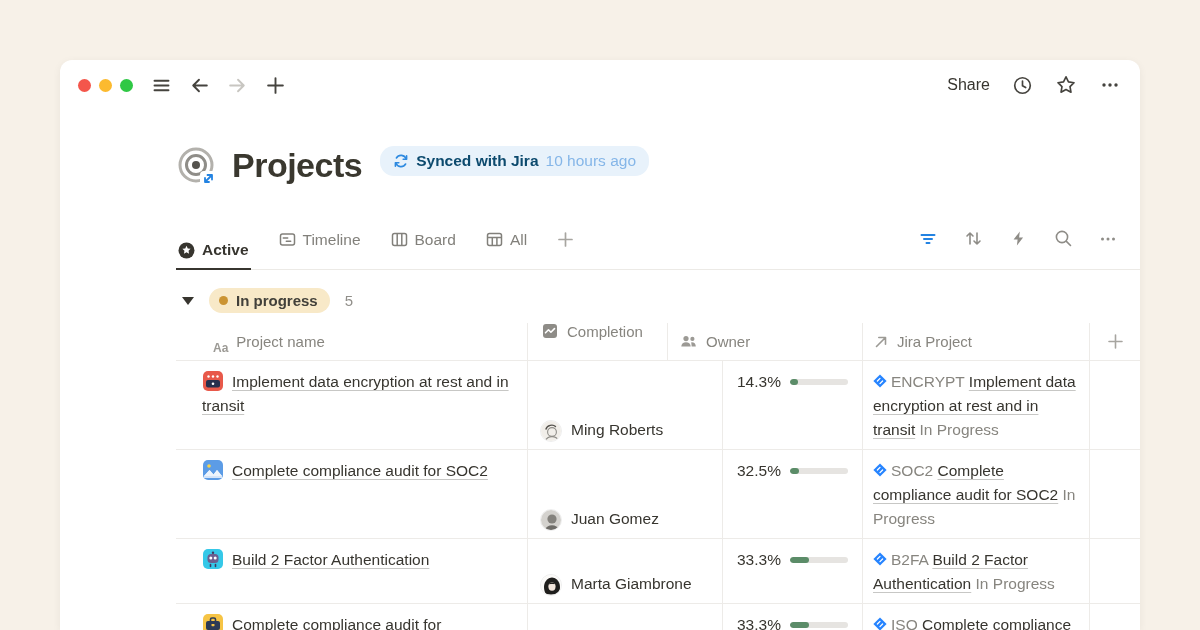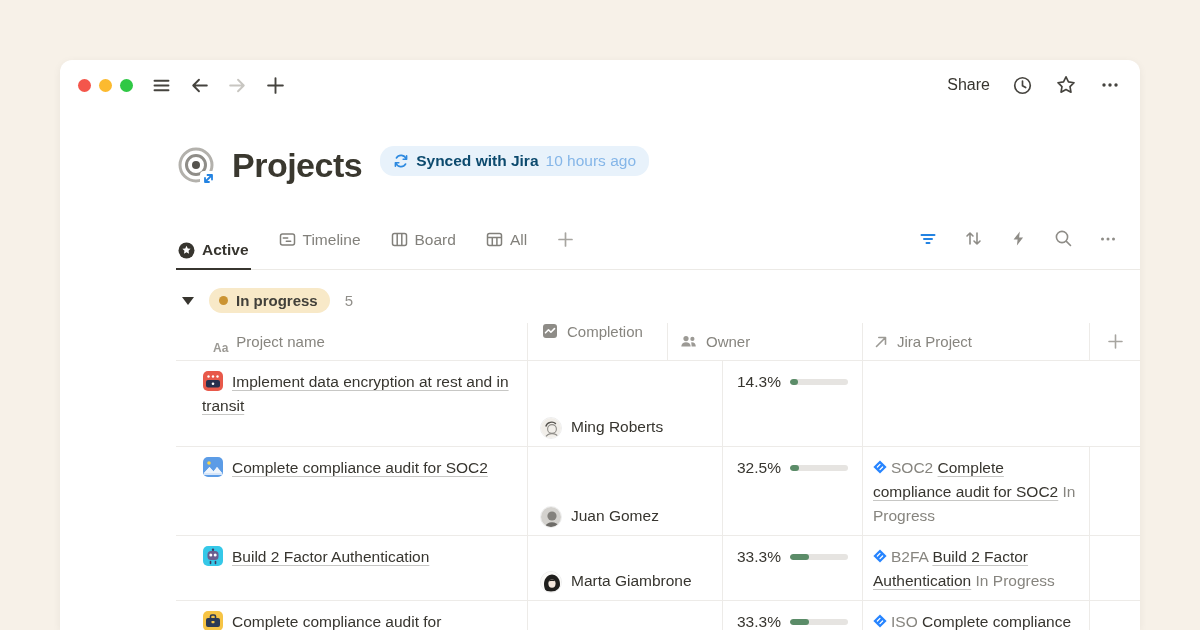--- a/index.html
+++ b/index.html
@@ -296,20 +296,26 @@
               </svg>
           </span>
           <span class="owner-name">Ming Roberts</span>
         </div>
         <div class="cell c-comp">
           <span class="pct">14.3%</span>
           <span class="bar">
               <span class="fill" style="width: 14.3%;"></span>
             </span>
         </div>
+        <div class="cell c-jira">
+          <span class="jdiamond"><svg width="14" height="14" viewBox="0 0 14 14">
+                <path d="M7 .4L13.6 7 7 13.6.4 7z" fill="#2684FF"></path>
+                <path d="M4.4 7L7 4.4M7 9.6L9.6 7" stroke="#fff" stroke-width="1.3" stroke-linecap="round"></path>
+              </svg></span><span class="jkey">ENCRYPT</span> <span class="link">Implement data encryption at rest and in transit</span> <span class="jstatus">In Progress</span>
+        </div>
         <div class="cell c-extra"></div>
       </div>
 
       <div class="trow r2">
         <div class="cell c-name">
           <span class="picon">
             <svg width="22" height="22" viewBox="0 0 22 22">
                 <rect x="1" y="1" width="20" height="20" rx="5" fill="#5C9CE6"></rect>
                 <circle cx="7" cy="7" r="1.8" fill="#F8D44C"></circle>
                 <path d="M2 17l5.5-6 4 4.5L15 11l5 6z" fill="#fff"></path>

